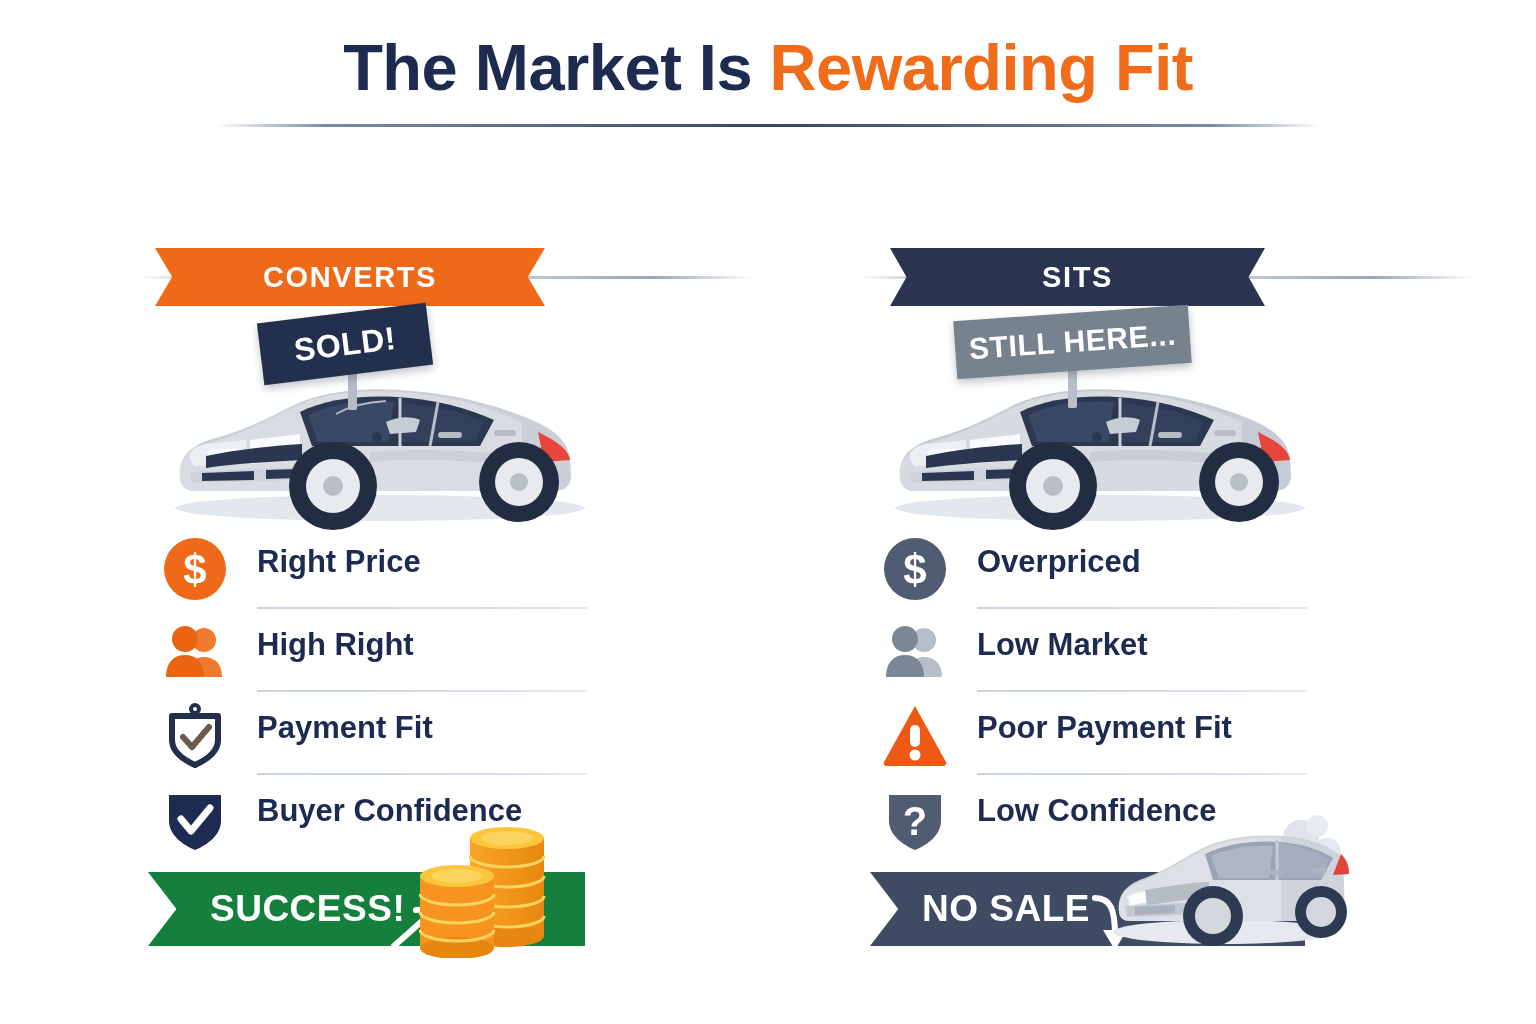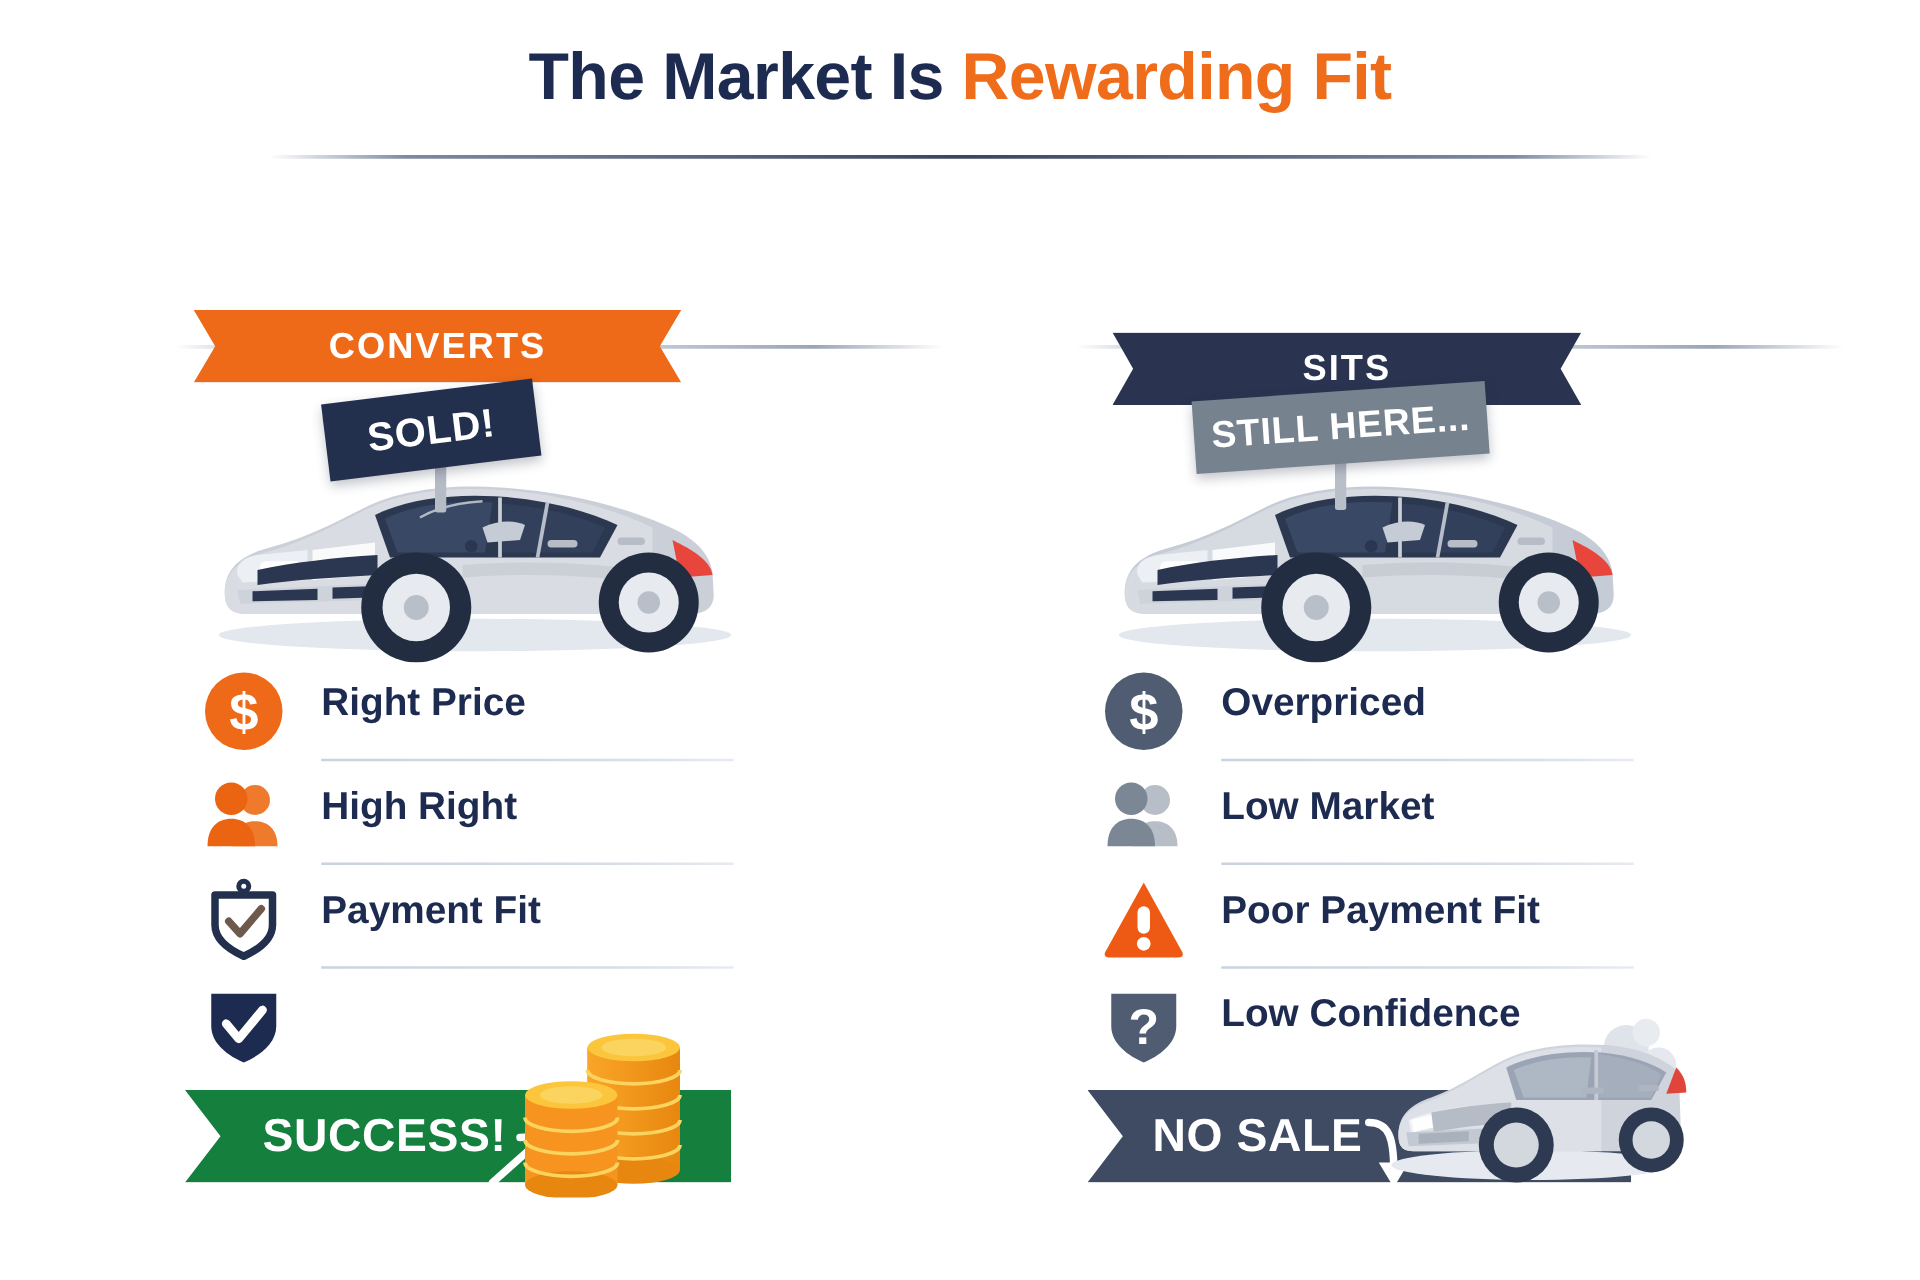--- a/index.html
+++ b/index.html
@@ -8,21 +8,21 @@
     background:#ffffff;
     font-family:"Liberation Sans", sans-serif;
     overflow:hidden;
     position:relative;
   }
   .stage{position:absolute;inset:0;}
 
   
   .title{
     position:absolute;left:0;top:34px;width:1536px;text-align:center;
-    font-size:53px;font-weight:bold;letter-spacing:-0.5px;line-height:1.06;
+    font-size:65px;font-weight:bold;letter-spacing:-0.5px;line-height:1.06;
     color:#1d2b51;white-space:nowrap;
   }
   .title .accent{color:#ef6c1a;}
   .title-rule-i{
     position:absolute;left:215px;top:124px;width:1106px;height:3px;
     background:linear-gradient(90deg,rgba(120,135,160,0) 0%,#7d8ba1 10%,#39465f 50%,#7d8ba1 90%,rgba(120,135,160,0) 100%);
     border-radius:2px;
   }
   .subtitle{
     position:absolute;left:0;top:146px;width:1536px;text-align:center;
@@ -45,21 +45,21 @@
     position:absolute;top:248px;height:58px;
     display:flex;align-items:center;justify-content:center;
     color:#fff;font-size:29px;font-weight:bold;letter-spacing:1.6px;
     clip-path:polygon(0 0,100% 0,100% 100%,0 100%,4.4% 50%);
     box-shadow:0 3px 7px rgba(30,40,60,.22);
   }
   .ribbon.notch-both{
     clip-path:polygon(0 0, 100% 0, 95.6% 50%, 100% 100%, 0 100%, 4.4% 50%);
   }
   .ribbon-converts{left:15px;width:390px;background:#ee6a18;}
-  .ribbon-sits{left:30px;width:375px;background:#2a3450;margin-top:18px;}
+  .ribbon-sits{left:30px;width:375px;background:#2a3450;}
 
   
   .sign{
     position:absolute;display:flex;align-items:center;justify-content:center;
     color:#fff;font-weight:bold;letter-spacing:.6px;
     box-shadow:0 4px 9px rgba(30,40,60,.28);
   }
   .sign-sold{
     left:120px;top:313px;width:170px;height:62px;background:#22304e;
     transform:rotate(-7deg);font-size:32px;
@@ -214,20 +214,21 @@
         <span class="sep"></span>
       </div>
 
       <div class="row">
         <span class="ico">
           <svg width="66" height="66" viewBox="0 0 66 66">
             <path d="M7 10 L59 10 L59 36 C59 50 45 60 33 65 C21 60 7 50 7 36 Z" fill="#1d2b51"></path>
             <path d="M19 34 L29 46 L48 23" fill="none" stroke="#ffffff" stroke-width="7" stroke-linecap="round" stroke-linejoin="round"></path>
           </svg>
         </span>
+        <span class="lbl">Buyer Confidence</span>
 
       </div>
 
     </div>
 
     <div class="banner banner-success">SUCCESS!</div>
     <span class="arrow-up">
       <svg width="58" height="54" viewBox="0 0 58 54">
         <path d="M4 48 L40 16 M26 12 L44 11 L43 30" fill="none" stroke="#ffffff" stroke-width="6" stroke-linecap="round" stroke-linejoin="round"></path>
         <path d="M44 10 L30 13 L42 25 Z" fill="#ffffff"></path>

